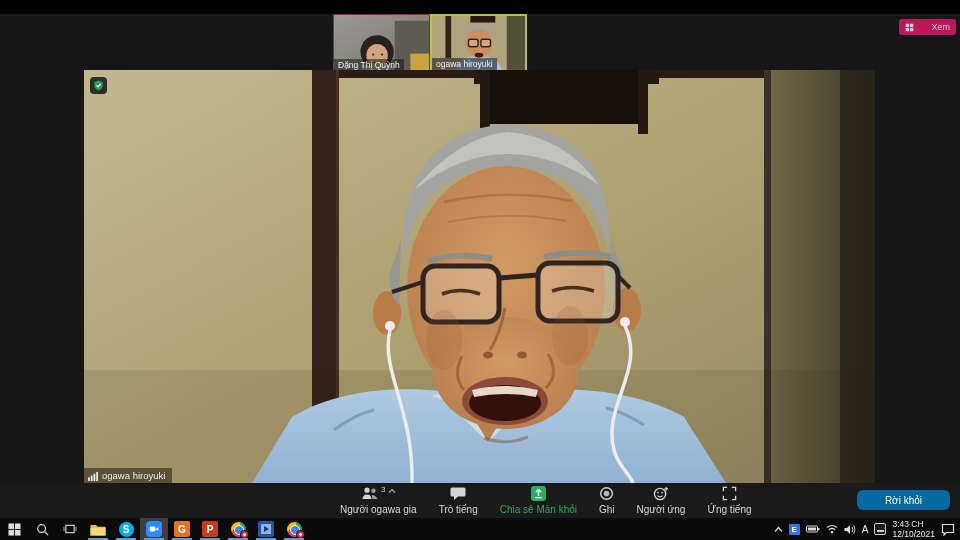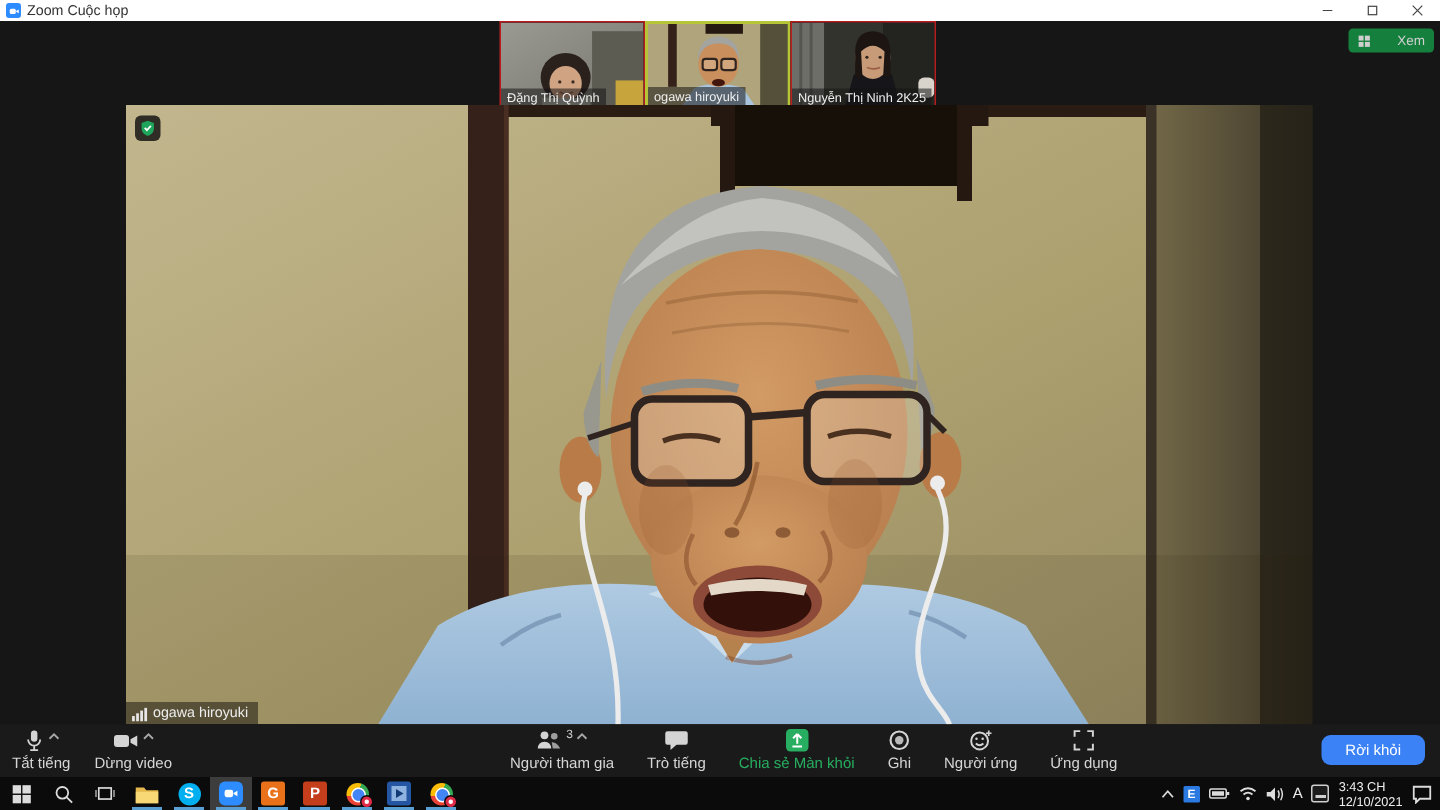--- a/index.html
+++ b/index.html
@@ -22,21 +22,21 @@
 
   
   .thumbstrip { position:absolute; left:333px; top:0px; display:flex; }
   .thumb { position:relative; width:97px; height:58px; background:#222; overflow:hidden;
     border:1px solid #b91c1c; }
   .thumb.active { border:2px solid #b6c437; }
   .thumb svg { position:absolute; left:0; top:0; width:100%; height:100%; }
   .thumb-name { position:absolute; left:0; bottom:0; max-width:100%; white-space:nowrap;
     background:rgba(20,20,20,.55); color:#f0f0f0; font-size:8.5px; padding:1px 4px; }
 
-  .view-btn { position:absolute; right:4px; top:5px; height:16px; background:#15803d;
+  .view-btn { position:absolute; right:4px; top:5px; height:16px; background:#be185d;
     border:none; border-radius:3px; color:#cfcfcf; font-size:9px;
     display:flex; align-items:center; gap:17px; padding:0 6px; font-family:inherit; }
 
   
   .main-video { position:absolute; left:84px; top:56px; width:791px; height:413px;
     background:#000; overflow:hidden; }
   .main-video > svg.scene { position:absolute; left:0; top:0; width:100%; height:100%; }
   .shield { position:absolute; left:6px; top:7px; width:17px; height:17px; border-radius:4px;
     background:rgba(15,15,15,.82); display:flex; align-items:center; justify-content:center; }
   .nametag { position:absolute; left:0; bottom:0; background:rgba(0,0,0,.45); color:#ededed;
@@ -47,22 +47,22 @@
   .tb-left { position:absolute; left:8px; top:3px; display:flex; gap:16px; }
   .tb-center { position:absolute; left:340px; top:3px; display:flex; gap:22px; }
   .tb-item { display:flex; flex-direction:column; align-items:center; cursor:default; }
   .tb-iconrow { height:17px; display:flex; align-items:flex-start; gap:2px; }
   .tb-label { font-size:10px; color:#d6d6d6; margin-top:1px; white-space:nowrap; }
   .tb-label.accent { color:#27ae60; }
   .chev { margin-top:2px; }
   .badge { font-size:8px; color:#cfcfcf; position:relative; top:-1px; }
   .share-ico { width:15px; height:15px; border-radius:3px; background:#27ae60;
     display:flex; align-items:center; justify-content:center; }
-  .leave-btn { position:absolute; right:10px; top:7px; height:20px; padding:0 16px;
-    background:#3b82f6; color:#fff; border:none; border-radius:6px; font-size:10px;
+  .leave-btn { position:absolute; right:10px; top:7px; height:20px; padding:0 28px;
+    background:#0369a1; color:#fff; border:none; border-radius:6px; font-size:10px;
     font-family:inherit; }
 
   
   .taskbar { position:absolute; left:0; top:518px; width:960px; height:22px; background:#0b0b0b;
     display:flex; align-items:center; }
   .tb-apps { display:flex; height:22px; }
   .slot { position:relative; width:28px; height:22px; display:flex; align-items:center;
     justify-content:center; }
   .slot.running::after { content:""; position:absolute; left:4px; right:4px; bottom:0;
     height:2px; background:#5a9fd4; }
@@ -98,46 +98,20 @@
   .touchkb { width:12px; height:12px; background:#1c1c1c; border:1px solid #cfcfcf;
     border-radius:2px; display:flex; align-items:flex-end; justify-content:center; }
   .touchkb i { display:block; width:7px; height:2px; background:#cfcfcf; margin-bottom:2px; }
   .clock { text-align:left; color:#eee; font-size:8.5px; line-height:1.2; }
 </style>
 </head>
 <body>
 
 <div class="screen">
 
-  <div class="titlebar">
-    <span class="app-ico">
-      <svg width="7" height="7" viewBox="0 0 14 14">
-          <rect x="1" y="3.5" width="8" height="7" rx="2" fill="#fff"></rect>
-          <path d="M9.5 6.5 L13 4.5 v5 L9.5 7.5 Z" fill="#fff"></path>
-        </svg>
-    </span>
-    <span class="title">Zoom Cuộc họp</span>
-    <div class="win-controls">
-      <div class="win-btn">
-        <svg width="8" height="8" viewBox="0 0 10 10">
-            <line x1="1" y1="5" x2="9" y2="5" stroke="#444" stroke-width="1"></line>
-          </svg>
-      </div>
-      <div class="win-btn">
-        <svg width="8" height="8" viewBox="0 0 10 10">
-            <rect x="1.5" y="1.5" width="7" height="7" fill="none" stroke="#444" stroke-width="1"></rect>
-          </svg>
-      </div>
-      <div class="win-btn">
-        <svg width="8" height="8" viewBox="0 0 10 10">
-            <path d="M1 1 L9 9 M9 1 L1 9" stroke="#444" stroke-width="1"></path>
-          </svg>
-      </div>
-    </div>
-  </div>
 
   <div class="client">
 
     <div class="thumbstrip">
       <div class="thumb">
         <svg viewBox="0 0 97 58" preserveAspectRatio="none">
           <defs>
               <linearGradient id="t1bg" x1="0" y1="0" x2="1" y2="1">
             <stop offset="0" stop-color="#9b9a92"></stop>
                 <stop offset="1" stop-color="#76756c"></stop>
@@ -163,37 +137,20 @@
           <rect x="78" y="0" width="19" height="58" fill="#55503a"></rect>
           <rect x="40" y="0" width="26" height="7" fill="#241811"></rect>
           <path d="M24 58 L32 46 Q48 40 66 46 L74 58 Z" fill="#a9c4dd"></path>
           <ellipse cx="49" cy="28" rx="14" ry="17" fill="#c98f5c"></ellipse>
           <path d="M35 27 Q34 10 49 9 Q64 10 63 26 Q61 14 49 14 Q37 14 35 27 Z" fill="#a3a39f"></path>
           <rect x="38" y="25" width="10" height="8" rx="2" fill="rgba(240,235,225,.25)" stroke="#2f2420" stroke-width="1.5"></rect>
           <rect x="51" y="25" width="10" height="8" rx="2" fill="rgba(240,235,225,.25)" stroke="#2f2420" stroke-width="1.5"></rect>
           <ellipse cx="49" cy="42" rx="4.5" ry="2.6" fill="#42160d"></ellipse>
         </svg>
         <span class="thumb-name">ogawa hiroyuki</span>
-      </div>
-      <div class="thumb">
-        <svg viewBox="0 0 97 58" preserveAspectRatio="none">
-          <rect width="97" height="58" fill="#23231f"></rect>
-          <rect x="0" y="0" width="22" height="58" fill="#6e6e68"></rect>
-          <rect x="5" y="0" width="2" height="58" fill="#55554f"></rect>
-            <rect x="12" y="0" width="2" height="58" fill="#55554f"></rect>
-          <rect x="22" y="0" width="40" height="58" fill="#33332e"></rect>
-          <path d="M36 58 L42 36 Q55 30 68 36 L74 58 Z" fill="#15151a"></path>
-          <ellipse cx="55" cy="24" rx="12" ry="15" fill="#c79a78"></ellipse>
-          <path d="M43 24 Q42 6 55 6 Q68 6 67 24 L67 38 L62 38 L63 20 Q55 12 47 20 L48 38 L43 38 Z" fill="#1c1512"></path>
-          <circle cx="51" cy="24" r="1.1" fill="#33241c"></circle>
-            <circle cx="60" cy="24" r="1.1" fill="#33241c"></circle>
-          <path d="M51 31 Q55 33 60 31" stroke="#9c5f46" stroke-width="1.1" fill="none"></path>
-          <rect x="86" y="38" width="11" height="14" rx="4" fill="#d8d4cc"></rect>
-        </svg>
-        <span class="thumb-name">Nguyễn Thị Ninh 2K25</span>
       </div>
     </div>
 
     <button class="view-btn">
       <svg width="9" height="9" viewBox="0 0 12 12">
         <rect x="1" y="1" width="4.4" height="4.4" fill="#cfcfcf"></rect>
           <rect x="6.6" y="1" width="4.4" height="4.4" fill="#cfcfcf"></rect>
         <rect x="1" y="6.6" width="4.4" height="4.4" fill="#cfcfcf"></rect>
           <rect x="6.6" y="6.6" width="4.4" height="4.4" fill="#cfcfcf"></rect>
       </svg>
@@ -296,62 +253,36 @@
           <rect x="0" y="7" width="2" height="4" fill="#e8e8e8"></rect>
             <rect x="3" y="5" width="2" height="6" fill="#e8e8e8"></rect>
           <rect x="6" y="3" width="2" height="8" fill="#e8e8e8"></rect>
             <rect x="9" y="1" width="2" height="10" fill="#e8e8e8"></rect>
         </svg>
         <span>ogawa hiroyuki</span>
       </div>
     </div>
 
     <div class="toolbar">
-      <div class="tb-left">
-        <div class="tb-item">
-          <div class="tb-iconrow">
-            <svg width="15" height="16" viewBox="0 0 16 17">
-              <rect x="6" y="1" width="4.6" height="8" rx="2.3" fill="#d4d4d4"></rect>
-              <path d="M4 7.5 a4.3 4.3 0 0 0 8.6 0 M8.3 12 v3 M5.5 15 h5.6" stroke="#d4d4d4" stroke-width="1.3" fill="none"></path>
-            </svg>
-            <svg class="chev" width="8" height="6" viewBox="0 0 8 6">
-              <path d="M1 4.5 L4 1.5 L7 4.5" stroke="#a8a8a8" stroke-width="1.2" fill="none"></path>
-            </svg>
-          </div>
-          <span class="tb-label">Tắt tiếng</span>
-        </div>
-        <div class="tb-item">
-          <div class="tb-iconrow">
-            <svg width="18" height="16" viewBox="0 0 18 16">
-              <rect x="1" y="4" width="10" height="8" rx="2" fill="#d4d4d4"></rect>
-              <path d="M12 6.8 L16.5 4.4 V11.6 L12 9.2 Z" fill="#d4d4d4"></path>
-            </svg>
-            <svg class="chev" width="8" height="6" viewBox="0 0 8 6">
-              <path d="M1 4.5 L4 1.5 L7 4.5" stroke="#a8a8a8" stroke-width="1.2" fill="none"></path>
-            </svg>
-          </div>
-          <span class="tb-label">Dừng video</span>
-        </div>
-      </div>
 
       <div class="tb-center">
         <div class="tb-item">
           <div class="tb-iconrow">
             <svg width="18" height="15" viewBox="0 0 18 15">
               <circle cx="6" cy="4.2" r="2.6" fill="#d4d4d4"></circle>
               <path d="M1.5 13 Q1.8 8.5 6 8.5 Q10.2 8.5 10.5 13 Z" fill="#d4d4d4"></path>
               <circle cx="12.5" cy="4.8" r="2.2" fill="#9e9e9e"></circle>
               <path d="M10.8 8.9 Q14 8.6 16.5 13 L11.5 13" fill="#9e9e9e"></path>
             </svg>
             <sup class="badge">3</sup>
             <svg class="chev" width="8" height="6" viewBox="0 0 8 6">
               <path d="M1 4.5 L4 1.5 L7 4.5" stroke="#a8a8a8" stroke-width="1.2" fill="none"></path>
             </svg>
           </div>
-          <span class="tb-label">Người tham gia</span>
+          <span class="tb-label">Người ogawa gia</span>
         </div>
 
         <div class="tb-item">
           <div class="tb-iconrow">
             <svg width="16" height="15" viewBox="0 0 16 15">
               <path d="M2 1.5 h12 a1.5 1.5 0 0 1 1.5 1.5 v6 a1.5 1.5 0 0 1 -1.5 1.5 h-6 l-4 3.5 v-3.5 h-2 a1.5 1.5 0 0 1 -1.5 -1.5 v-6 a1.5 1.5 0 0 1 1.5 -1.5 Z" fill="#d4d4d4"></path>
             </svg>
           </div>
           <span class="tb-label">Trò tiếng</span>
         </div>
@@ -390,21 +321,21 @@
           </div>
           <span class="tb-label">Người ứng</span>
         </div>
 
         <div class="tb-item">
           <div class="tb-iconrow">
             <svg width="15" height="15" viewBox="0 0 16 16">
               <path d="M1.5 5.5 v-4 h4 M10.5 1.5 h4 v4 M14.5 10.5 v4 h-4 M5.5 14.5 h-4 v-4" stroke="#d4d4d4" stroke-width="1.4" fill="none"></path>
             </svg>
           </div>
-          <span class="tb-label">Ứng dụng</span>
+          <span class="tb-label">Ứng tiếng</span>
         </div>
       </div>
 
       <button class="leave-btn">Rời khỏi</button>
     </div>
   </div>
 
   <div class="taskbar">
     <div class="tb-apps">
       <div class="slot">

